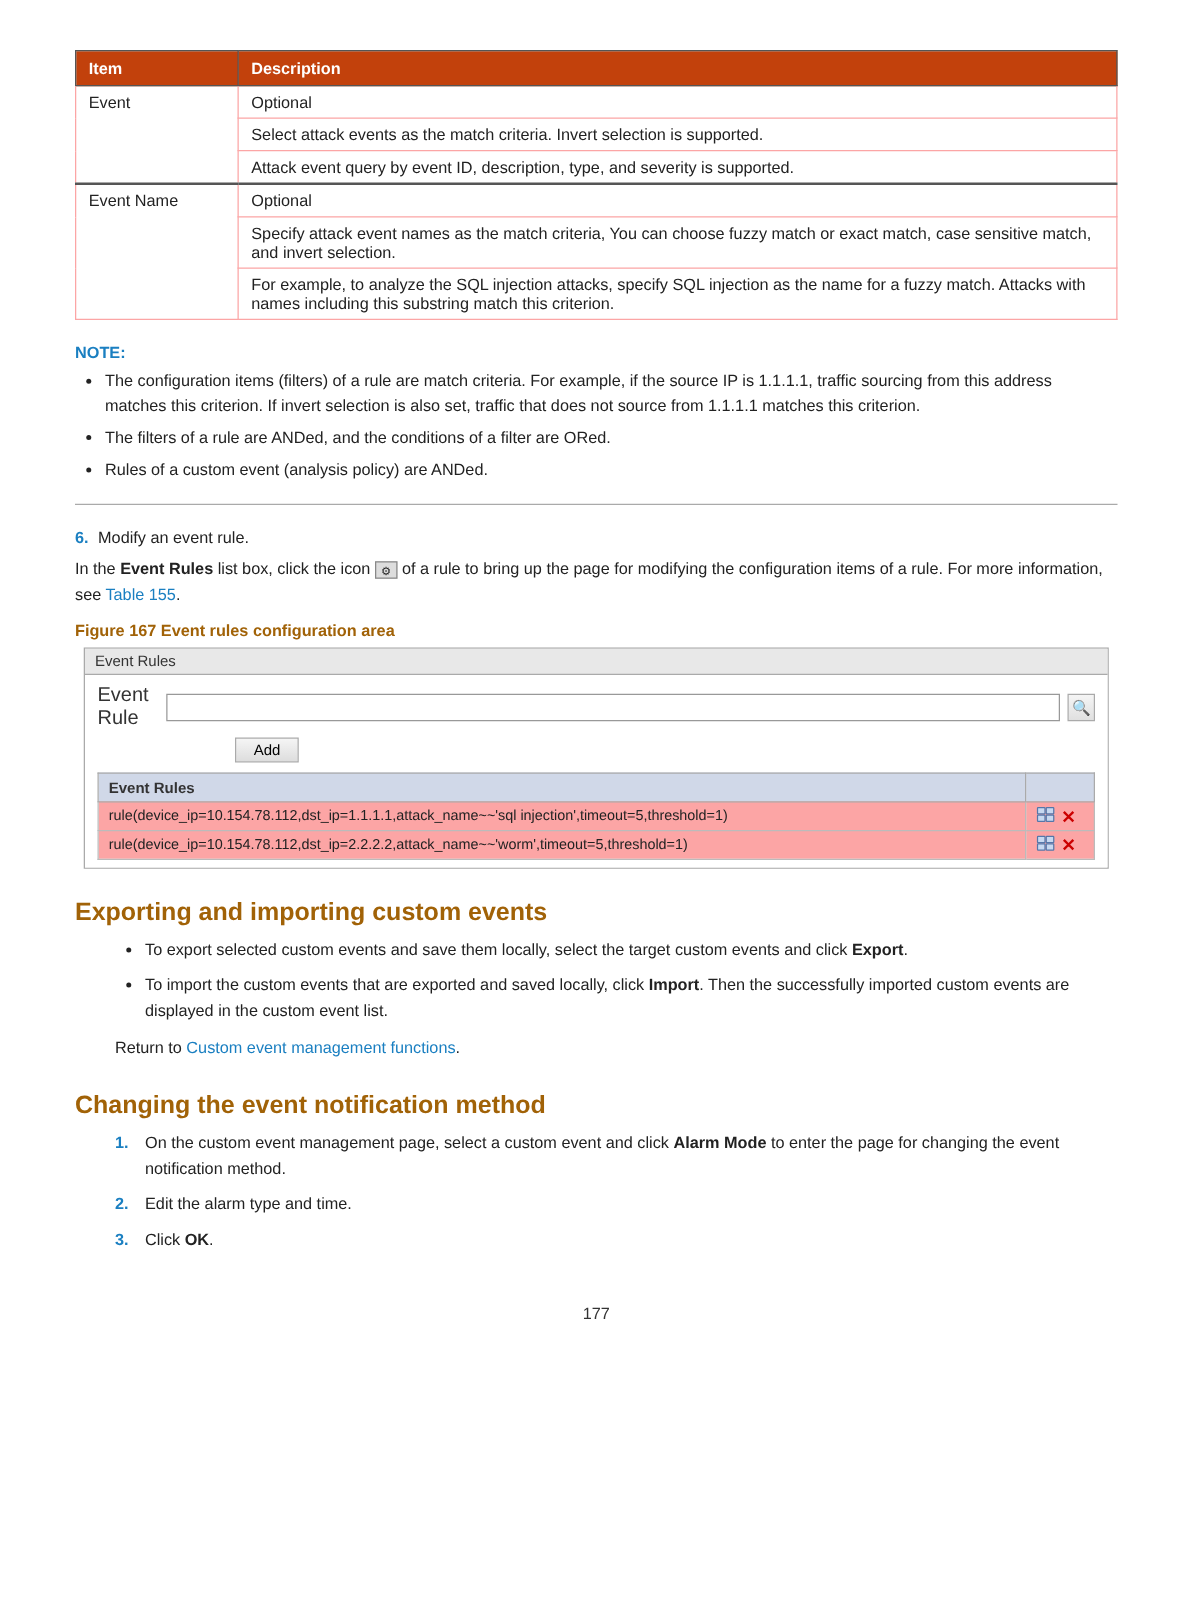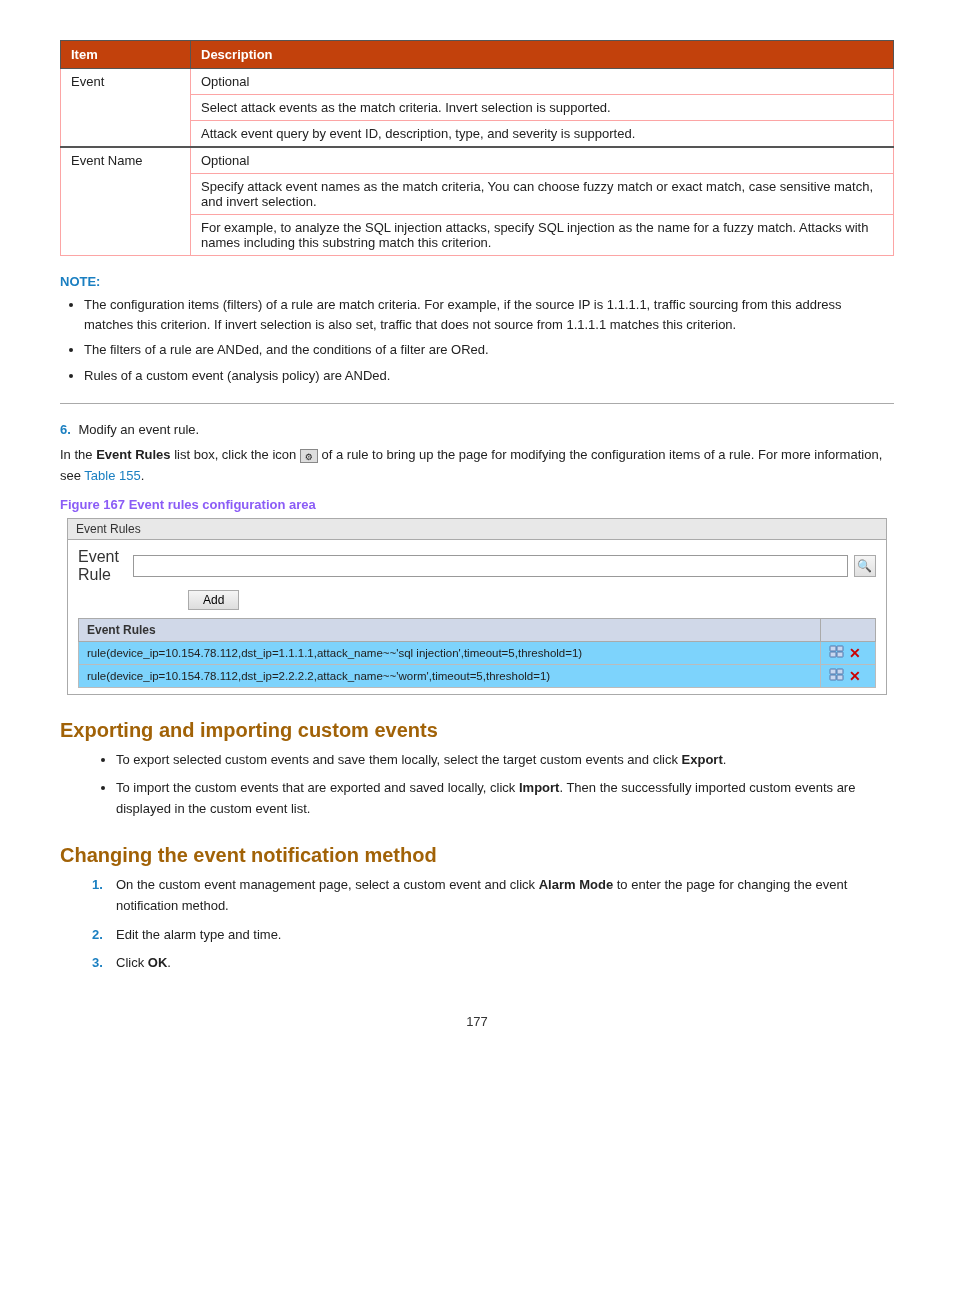--- a/index.html
+++ b/index.html
@@ -71,21 +71,21 @@
     }
 
     
     .body-para {
       margin: 8px 0 8px 0;
       line-height: 1.6;
     }
 
     
     .figure-label {
-      color: #8b5cf6;
+      color: #a16207;
       font-weight: bold;
       margin: 10px 0 6px 0;
       font-size: 13px;
     }
 
     
     .event-rules-widget {
       border: 1px solid #aaa;
       width: 820px;
       margin: 0 auto 18px auto;
@@ -149,21 +149,21 @@
       color: #333;
       padding: 4px 8px;
       font-weight: bold;
       font-size: 12px;
       border: 1px solid #aaa;
     }
     .event-rules-table td {
       border: 1px solid #bbb;
       padding: 3px 8px;
       font-size: 11.5px;
-      background: #7dd3fc;
+      background: #fca5a5;
     }
     .rule-actions {
       display: flex;
       align-items: center;
       gap: 2px;
     }
     .rule-icon {
       width: 18px;
       height: 16px;
       display: inline-block;
@@ -361,20 +361,23 @@
   <div class="section-heading">Exporting and importing custom events</div>
   <div class="indented">
     <ul class="bullet-list">
       <li>
         <span>To export selected custom events and save them locally, select the target custom events and click </span><b>Export</b><span>.</span>
       </li>
       <li>
         <span>To import the custom events that are exported and saved locally, click </span><b>Import</b><span>. Then the successfully imported custom events are displayed in the custom event list.</span>
       </li>
     </ul>
+    <p class="body-para">
+      <span>Return to </span><a class="link">Custom event management functions</a><span>.</span>
+    </p>
   </div>
 </div>
 
 <div>
   <div class="section-heading">Changing the event notification method</div>
   <div class="indented">
     <div class="step-ordered">
       <div class="step-item">
         <span class="step-num-circle">1.</span>
         <span>

